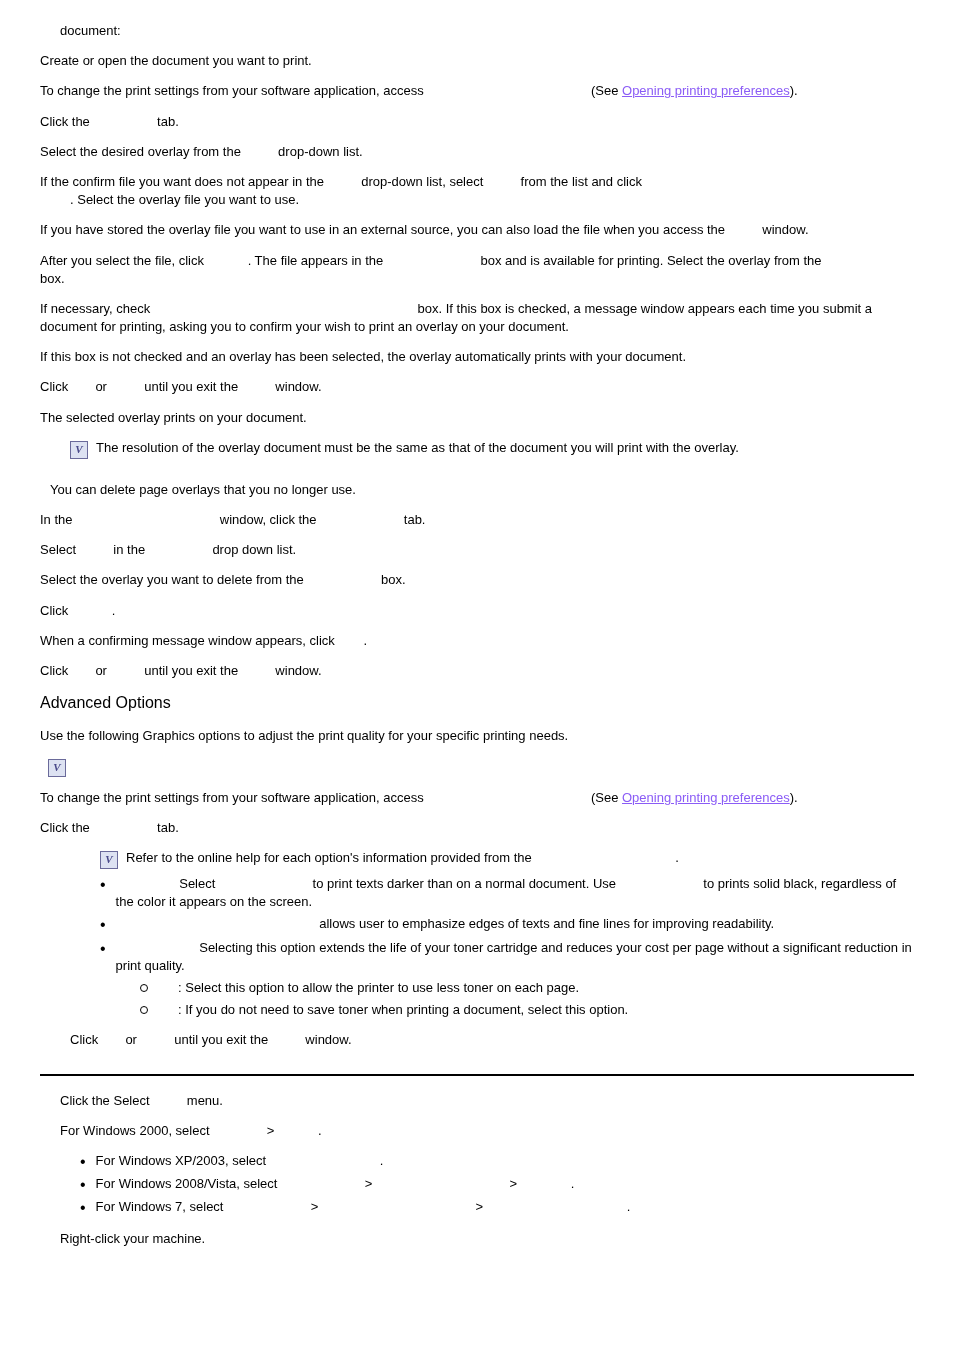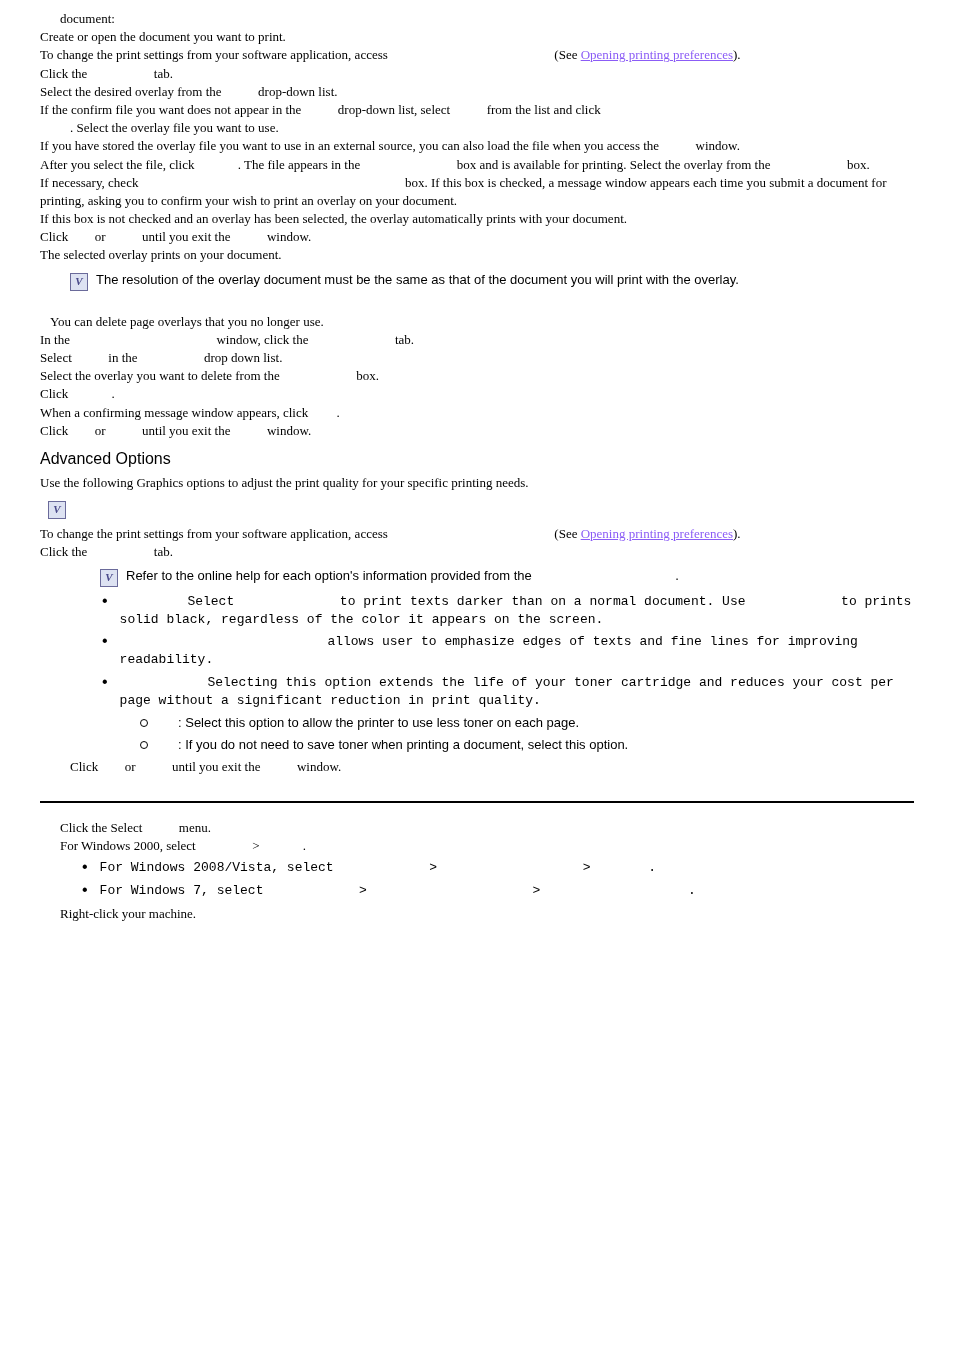--- a/index.html
+++ b/index.html
@@ -11,21 +11,21 @@
     width: 874px;
     line-height: 1.4;
   }
   a {
     color: #8b5cf6;
     text-decoration: underline;
     cursor: pointer;
   }
   .indent1 { margin-left: 40px; }
   .indent2 { margin-left: 60px; }
-  .para { margin: 0 0; font-family: Liberation Serif, serif; }
+  .para { margin: 12px 0; }
   h2.adv {
     font-family: Verdana, Geneva, sans-serif;
     font-size: 16px;
     font-weight: normal;
     margin: 8px 0 4px 0;
   }
   .note-row {
     display: flex;
     align-items: flex-start;
     gap: 8px;
@@ -56,21 +56,20 @@
     font-weight: bold;
     color: #4a4a8a;
     font-family: serif;
     flex-shrink: 0;
     margin-top: 2px;
   }
   .bullet-solid {
     display: flex;
     align-items: flex-start;
     margin: 4px 0;
-    font-family: Liberation Mono, monospace;
   }
   .bullet-solid::before {
     content: "•";
     font-size: 16px;
     line-height: 1.2;
     margin-right: 10px;
     flex-shrink: 0;
   }
   .bullet-open {
     display: flex;
@@ -201,19 +200,22 @@
 <hr class="sep">
 
 <div class="para" style="margin-left:20px">
   <span>Click the Select </span><span style="display:inline-block;width:30px"></span><span> menu.</span>
 </div>
 <div class="para" style="margin-left:20px">
   <span>For Windows 2000, select </span><span style="display:inline-block;width:50px"></span><span> &gt; </span><span style="display:inline-block;width:40px"></span><span>.</span>
 </div>
 <div style="margin-left:40px">
   <div class="bullet-solid">
+    <div><span>For Windows XP/2003, select </span><span style="display:inline-block;width:110px"></span><span>.</span></div>
+  </div>
+  <div class="bullet-solid">
     <div><span>For Windows 2008/Vista, select </span><span style="display:inline-block;width:80px"></span><span> &gt; </span><span style="display:inline-block;width:130px"></span><span> &gt; </span><span style="display:inline-block;width:50px"></span><span>.</span></div>
   </div>
   <div class="bullet-solid">
     <div><span>For Windows 7, select </span><span style="display:inline-block;width:80px"></span><span> &gt; </span><span style="display:inline-block;width:150px"></span><span> &gt; </span><span style="display:inline-block;width:140px"></span><span>.</span></div>
   </div>
 </div>
 <div class="para" style="margin-left:20px">Right-click your machine.</div>
 
 </body></html>

